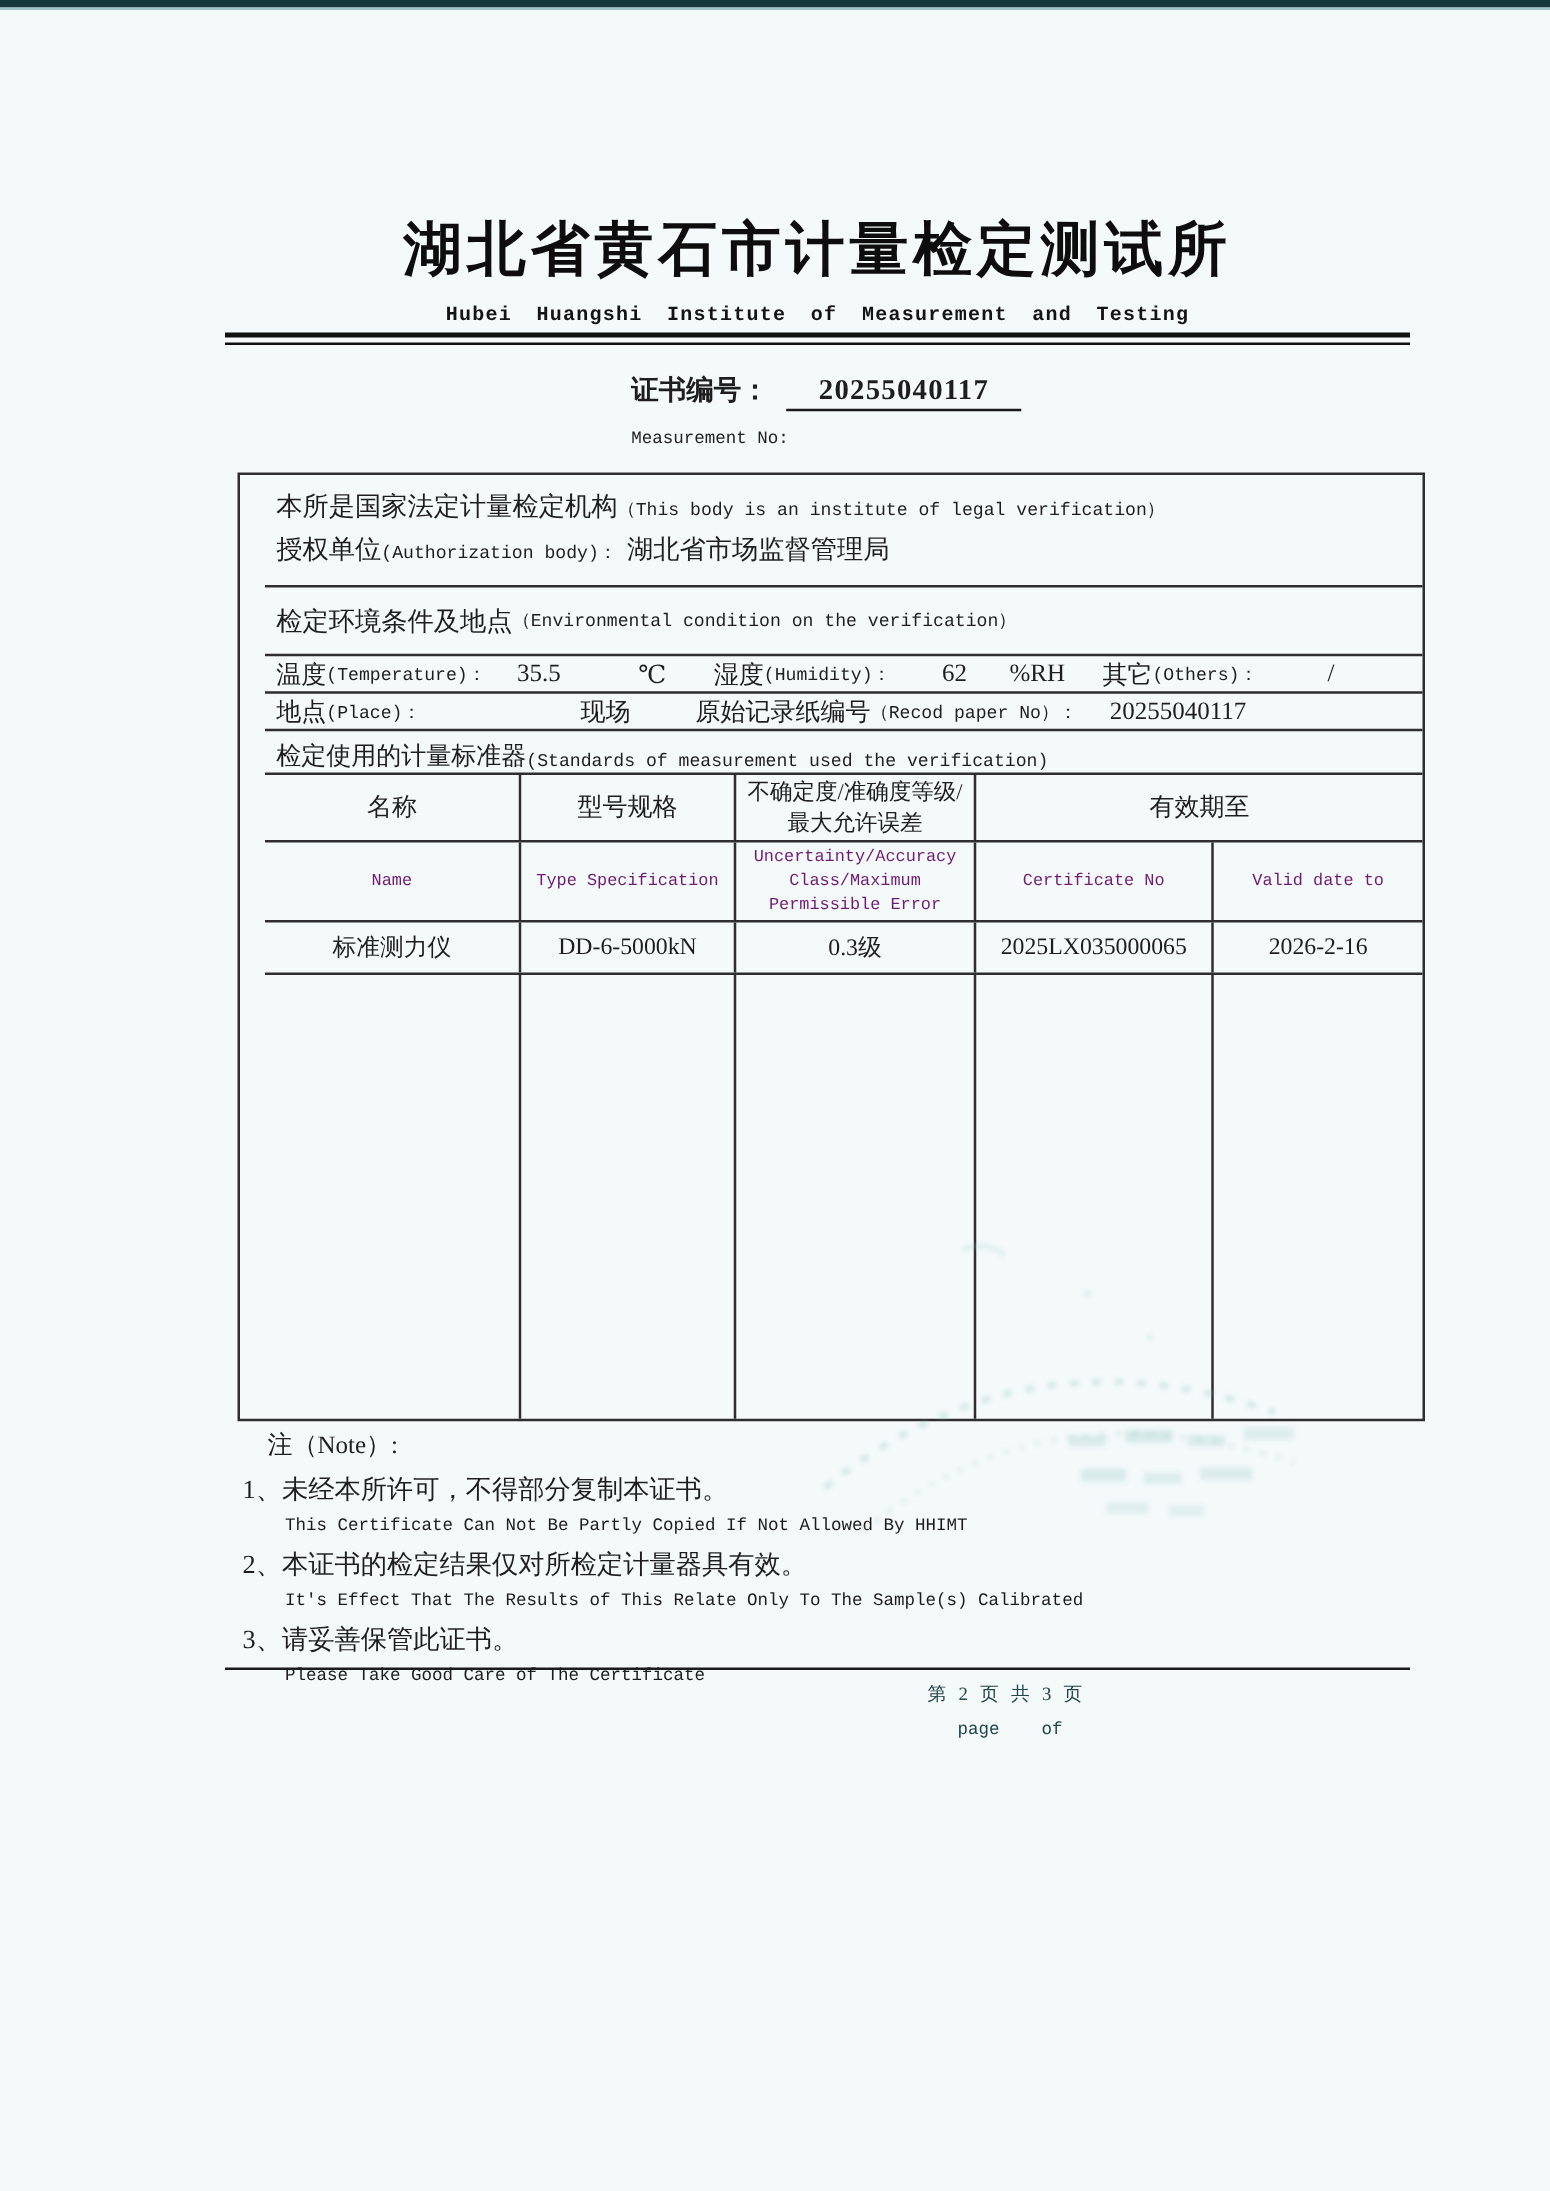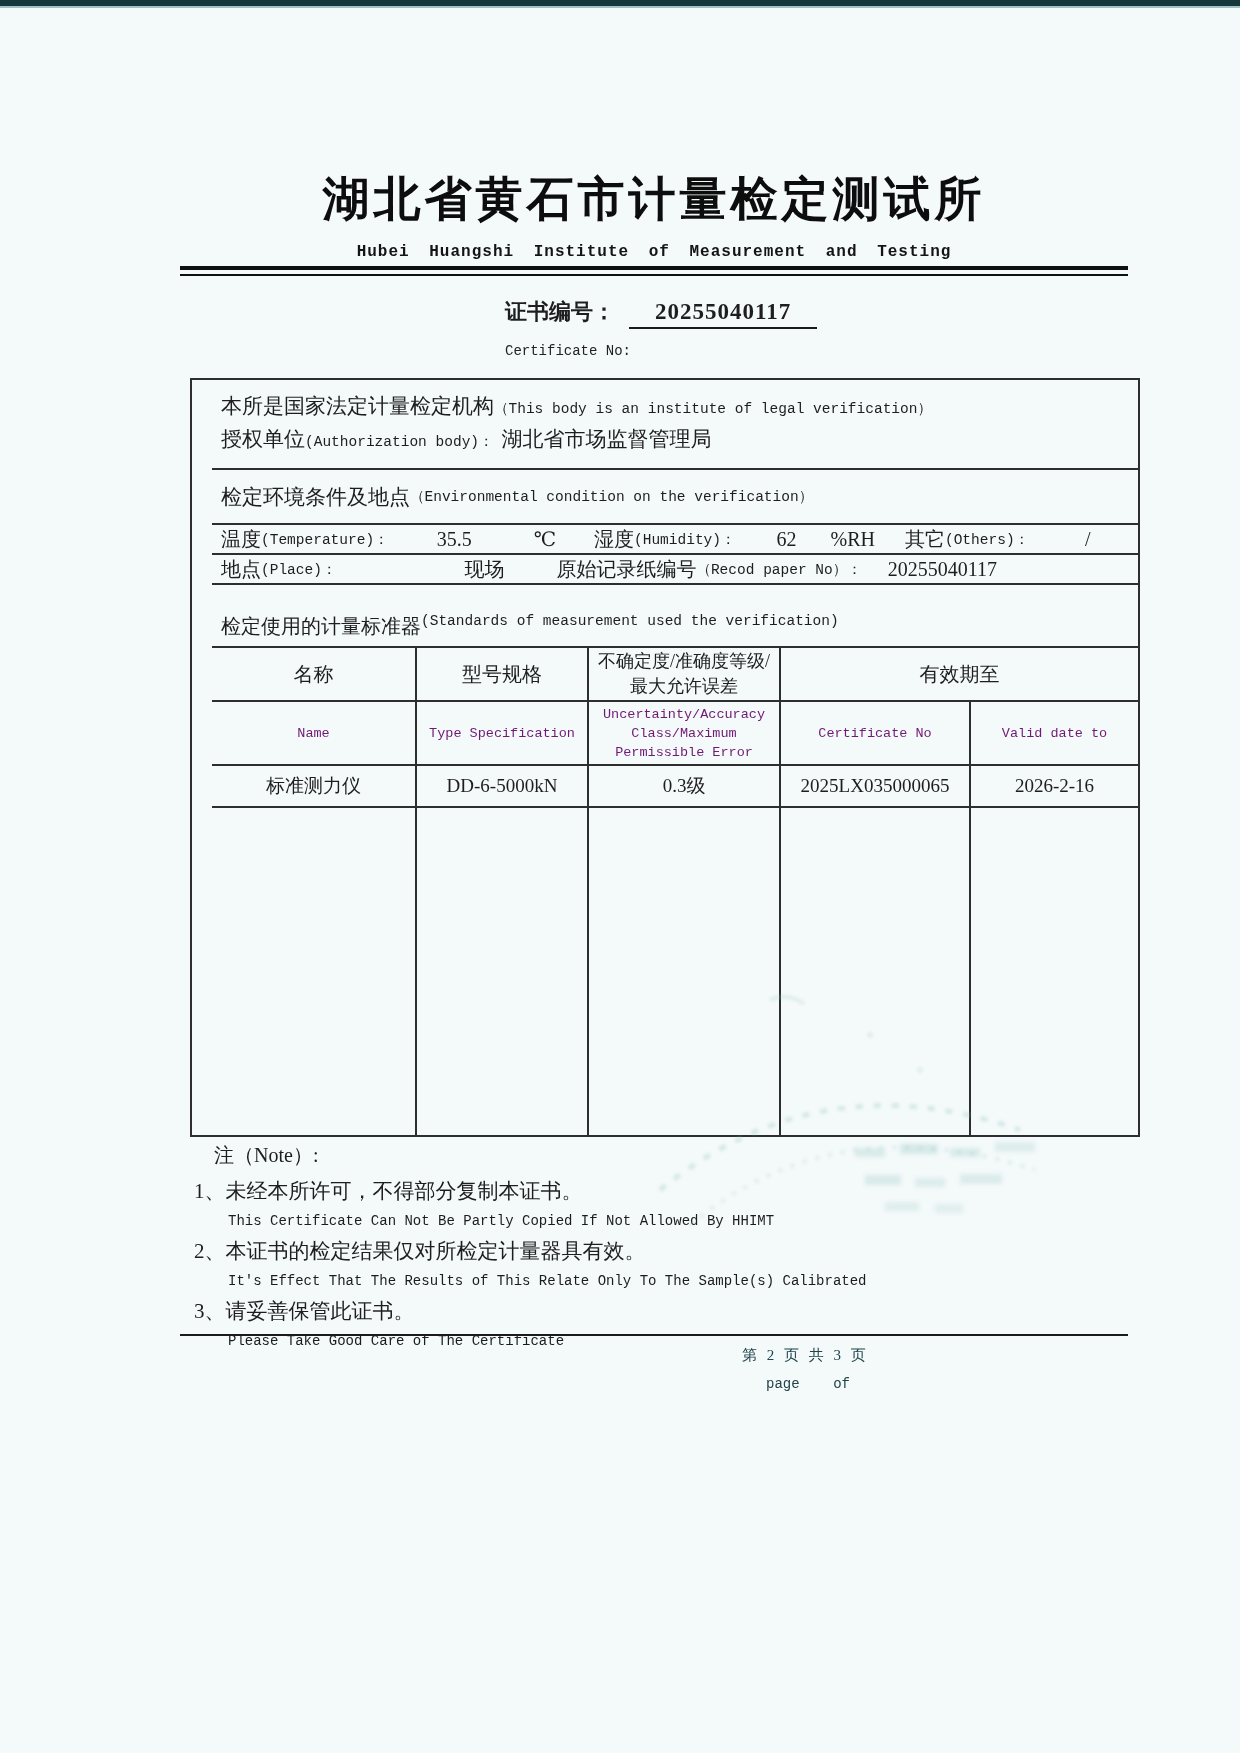--- a/index.html
+++ b/index.html
@@ -36,21 +36,21 @@
   
   .main-table{
     position:absolute;top:378px;left:190px;width:926px;height:755px;
     border:2px solid #2e2e2e;display:flex;flex-direction:column;background:transparent;padding-left:20px;
   }
   .trow{border-bottom:2px solid #2e2e2e;box-sizing:border-box;padding-left:9px;}
   .row-auth{height:90px;display:flex;flex-direction:column;justify-content:center;gap:4px;}
   .row-auth .line{font-size:21px;line-height:26px;}
   .row-env{height:55px;display:flex;align-items:center;font-size:21px;}
   .row-inline{height:30px;display:flex;align-items:center;font-size:20px;white-space:nowrap;}
-  .row-standards{height:33px;display:flex;align-items:flex-start;font-size:20px;border-bottom:none;margin-top:28px;}
+  .row-standards{height:33px;display:flex;align-items:flex-end;font-size:20px;border-bottom:none;}
   .en-inline{font-size:14.5px;font-family:"Liberation Mono","DejaVu Sans Mono",monospace;font-weight:normal;}
   .val{font-size:20px;}
 
   
   .grid{flex:1;display:flex;flex-direction:column;border-top:2px solid #2e2e2e;}
   .grow{display:flex;border-bottom:2px solid #2e2e2e;}
   .grow:last-child{border-bottom:none;}
   .gcell{
     box-sizing:border-box;border-right:2px solid #2e2e2e;
     display:flex;align-items:center;justify-content:center;text-align:center;
@@ -84,41 +84,41 @@
 <div class="edge-top"></div>
 <div class="edge-top2"></div>
 
 <div class="title">湖北省黄石市计量检定测试所</div>
 <div class="subtitle mono">Hubei Huangshi Institute of Measurement and Testing</div>
 <div class="double-rule"></div>
 
 <div class="cert-row">
   <span>证书编号：</span><span class="cert-value">20255040117</span>
 </div>
-<div class="cert-en mono">Certificate No:</div>
+<div class="cert-en mono">Measurement No:</div>
 
 <div class="main-table">
   <div class="trow row-auth">
     <div class="line">
       <span>本所是国家法定计量检定机构</span><span class="en-inline">（This body is an institute of legal verification）</span>
     </div>
     <div class="line">
       <span>授权单位</span><span class="en-inline">(Authorization body)：</span><span style="margin-left:8px">湖北省市场监督管理局</span>
     </div>
   </div>
 
   <div class="trow row-env">
     <span>检定环境条件及地点</span>
       <span class="en-inline">（Environmental condition on the verification）</span>
   </div>
 
   <div class="trow row-inline">
     <span>温度</span>
       <span class="en-inline">(Temperature)：</span>
-    <span class="val" style="margin-left:48px">35.5</span>
+    <span class="val" style="margin-left:25px">35.5</span>
     <span class="val" style="margin-left:62px">℃</span>
     <span style="margin-left:38px">湿度</span>
       <span class="en-inline">(Humidity)：</span>
     <span class="val" style="margin-left:41px">62</span>
     <span class="val" style="margin-left:34px">%RH</span>
     <span style="margin-left:30px">其它</span>
       <span class="en-inline">(Others)：</span>
     <span class="val" style="margin-left:56px">/</span>
   </div>
 

